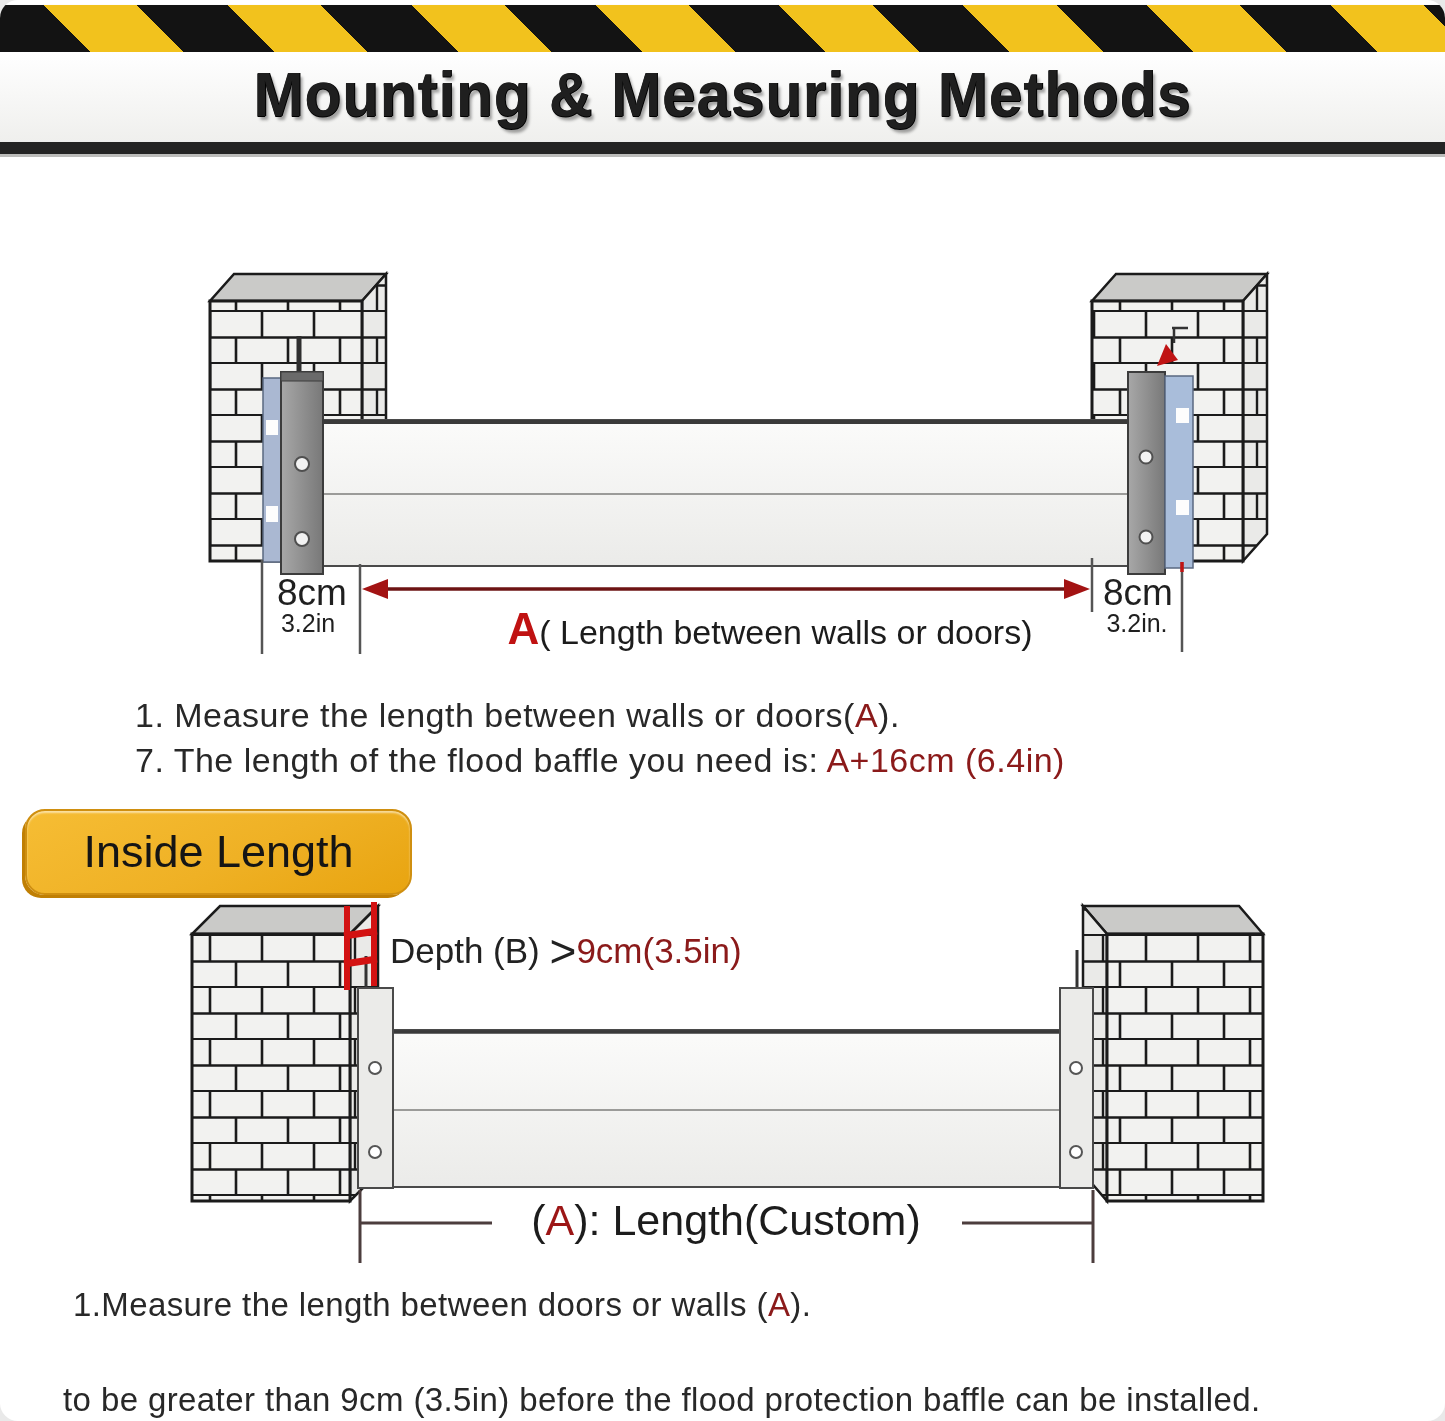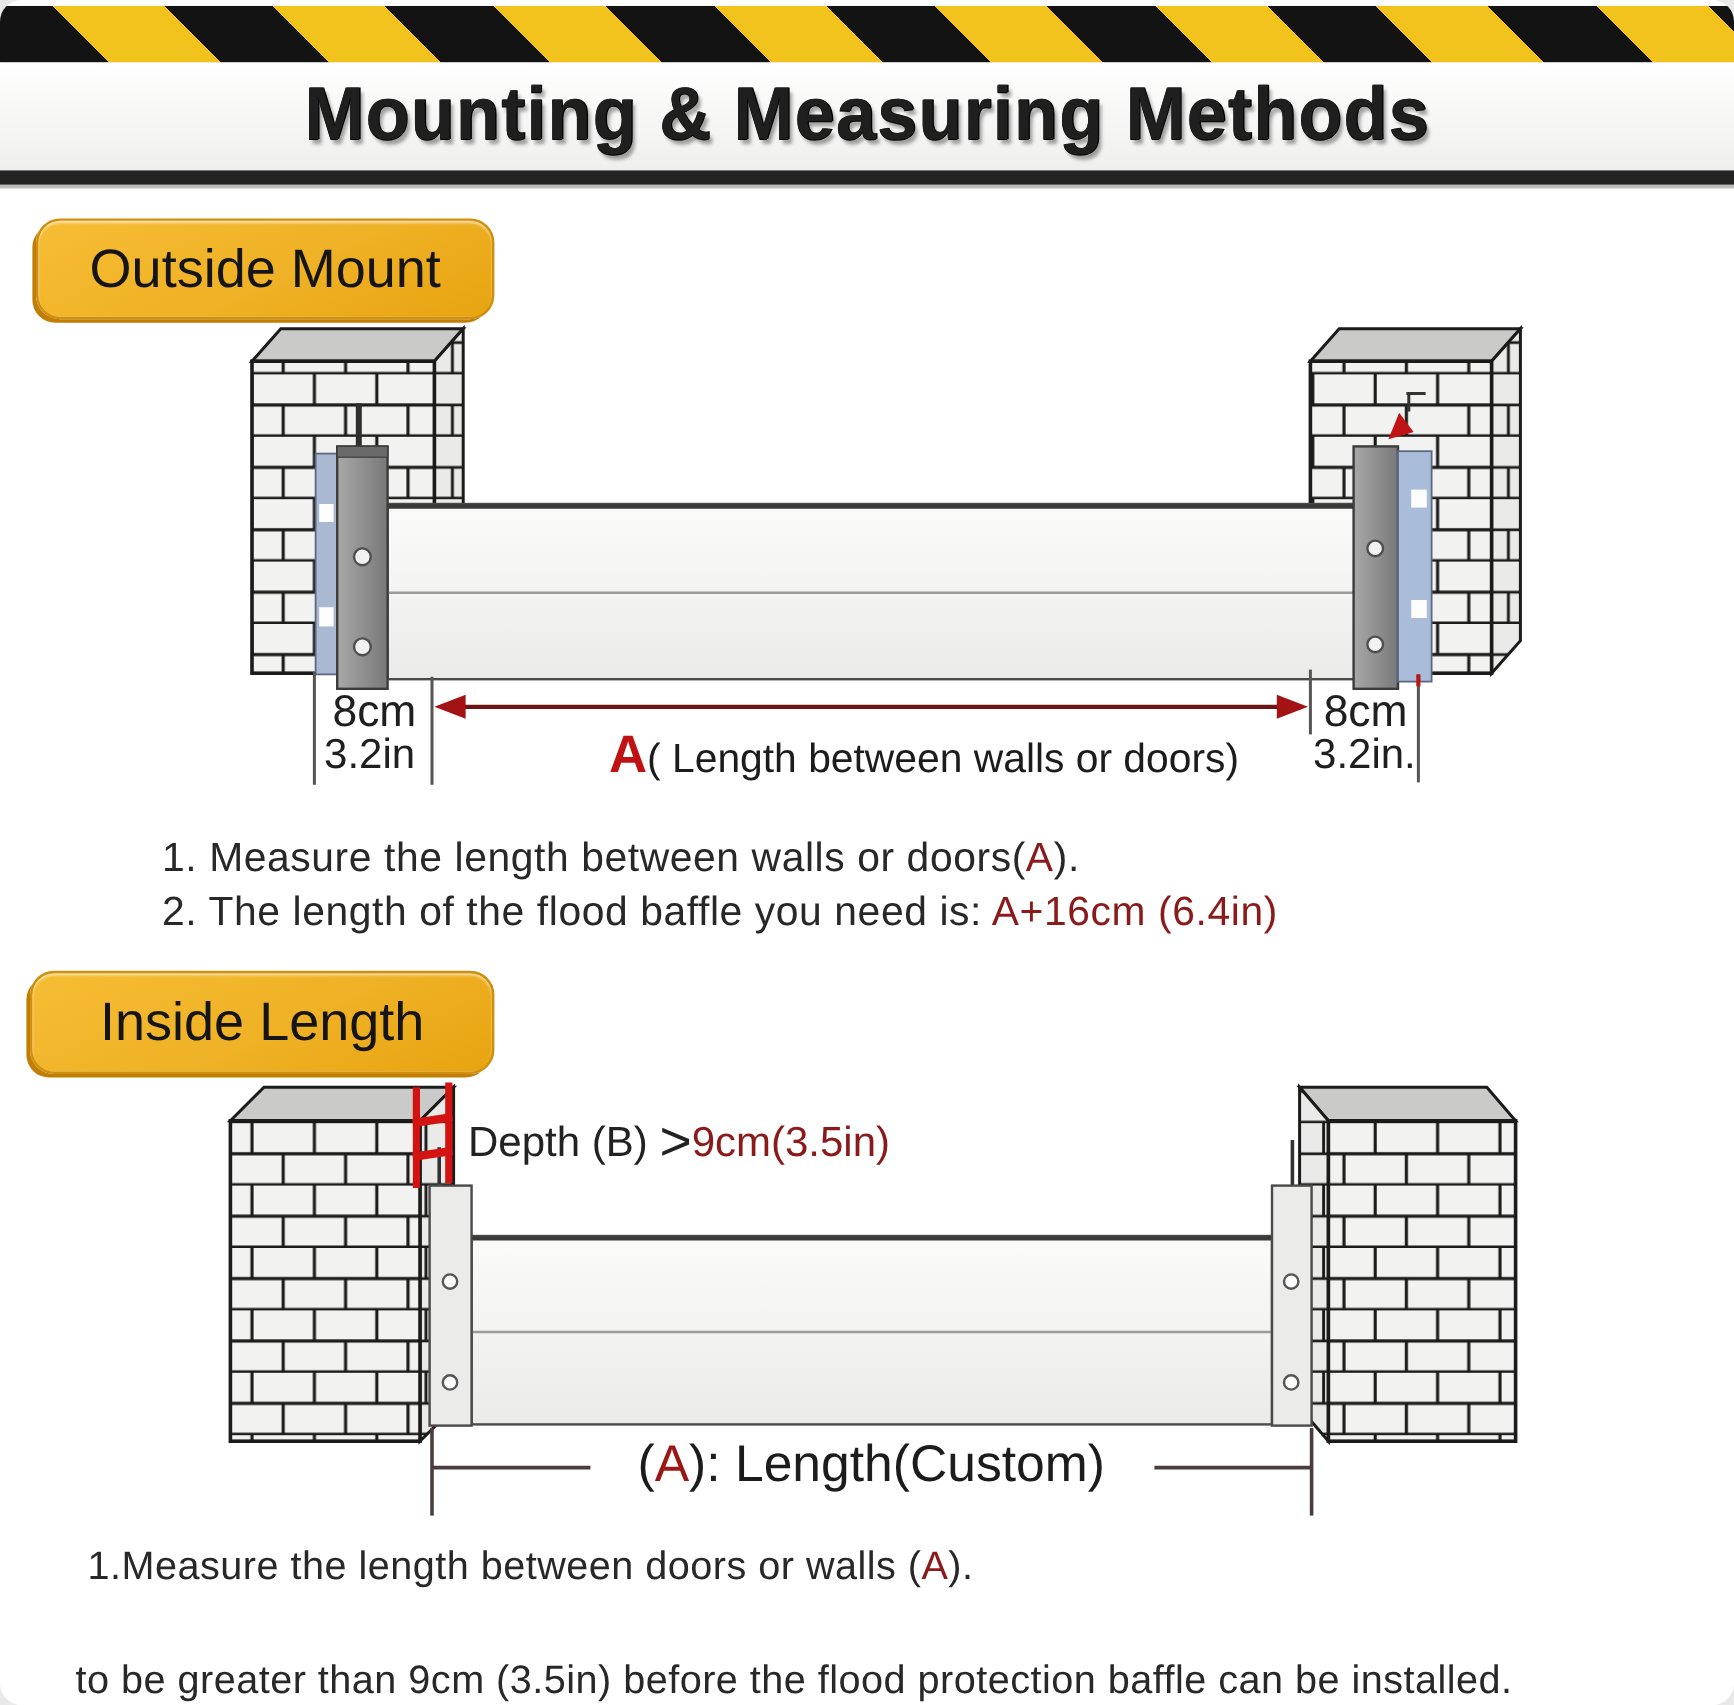--- a/index.html
+++ b/index.html
@@ -36,21 +36,21 @@
     box-shadow:-4px 4px 0 -1px #c07f04, inset 0 2px 2px rgba(255,255,255,.55);
     color:#151515;
   }
   .badge-outside{ left:30px; top:182px; width:378px; height:80px; font-size:45px; }
   .badge-inside{ left:25px; top:809px; width:383px; height:82px; font-size:45px; }
   
   .gfx{ left:0; top:0; width:1445px; height:1421px; z-index:1; }
   
   .lbl{ z-index:2; color:#1f1f1f; white-space:nowrap; }
   .dim-num{ font-size:37px; text-align:center; }
-  .dim-sub{ font-size:35px; text-align:center; }
+  .dim-sub{ font-size:25px; text-align:center; }
   .span-a-wrap{ left:430px; top:604px; width:680px; text-align:center; font-size:34px; color:#1c1c1c;}
   .red-A{ color:#c01212; font-weight:700; font-size:44px; }
   .maroon{ color:#8b1a1a; }
   .step{ font-size:34px; letter-spacing:.5px; color:#282828;text-align:center; }
   .step-sm{ font-size:33px; letter-spacing:.4px; color:#282828; }
   .depth-lbl{ left:390px; top:924px; font-size:35px; color:#222; }
   .depth-gt{ font-size:46px; vertical-align:-4px; }
   .len-lbl{ left:446px; top:1196px; width:560px; text-align:center; font-size:43px; color:#1c1c1c; }
   .len-a{ color:#9c1616; }
 </style>
@@ -58,23 +58,20 @@
 <body>
 
 <div class="page">
 
   <div class="abs hazard"></div>
   <div class="abs title-band"></div>
   <div class="abs page-title lbl">Mounting &amp; Measuring Methods</div>
   <div class="abs dark-bar"></div>
   <div class="abs bar-under"></div>
 
-  <div class="abs badge badge-outside">
-    <span>Outside Mount</span>
-  </div>
   <div class="abs badge badge-inside">
     <span>Inside Length</span>
   </div>
 
   <svg class="abs gfx" viewBox="0 0 1445 1421" xmlns="http://www.w3.org/2000/svg">
     <defs>
       <linearGradient id="panelGrad" x1="0" y1="0" x2="0" y2="1">
         <stop offset="0" stop-color="#fbfbfa"></stop>
           <stop offset="1" stop-color="#ebebe9"></stop>
       </linearGradient>
@@ -203,21 +200,21 @@
   <div class="abs lbl dim-sub" style="left:1090px; top:609px; width:94px;">3.2in.</div>
 
   <div class="abs lbl span-a-wrap">
     <span class="red-A">A</span><span>( Length between walls or doors)</span>
   </div>
 
   <div class="abs lbl step" style="left:135px; top:696px;">
     <span>1. Measure the length between walls or doors(</span><span class="maroon">A</span><span>).</span>
   </div>
   <div class="abs lbl step" style="left:135px; top:741px;">
-    <span>2. The length of the flood baffle you need is: </span><span class="maroon">A+16cm (6.4in)</span><span></span>
+    <span>7. The length of the flood baffle you need is: </span><span class="maroon">A+16cm (6.4in)</span><span></span>
   </div>
 
   <div class="abs lbl depth-lbl">
     <span>Depth (B) </span><span class="depth-gt">&gt;</span><span class="maroon">9cm(3.5in)</span>
   </div>
 
   <div class="abs lbl len-lbl">
     <span>(</span><span class="len-a">A</span><span>): Length(Custom)</span>
   </div>
 

